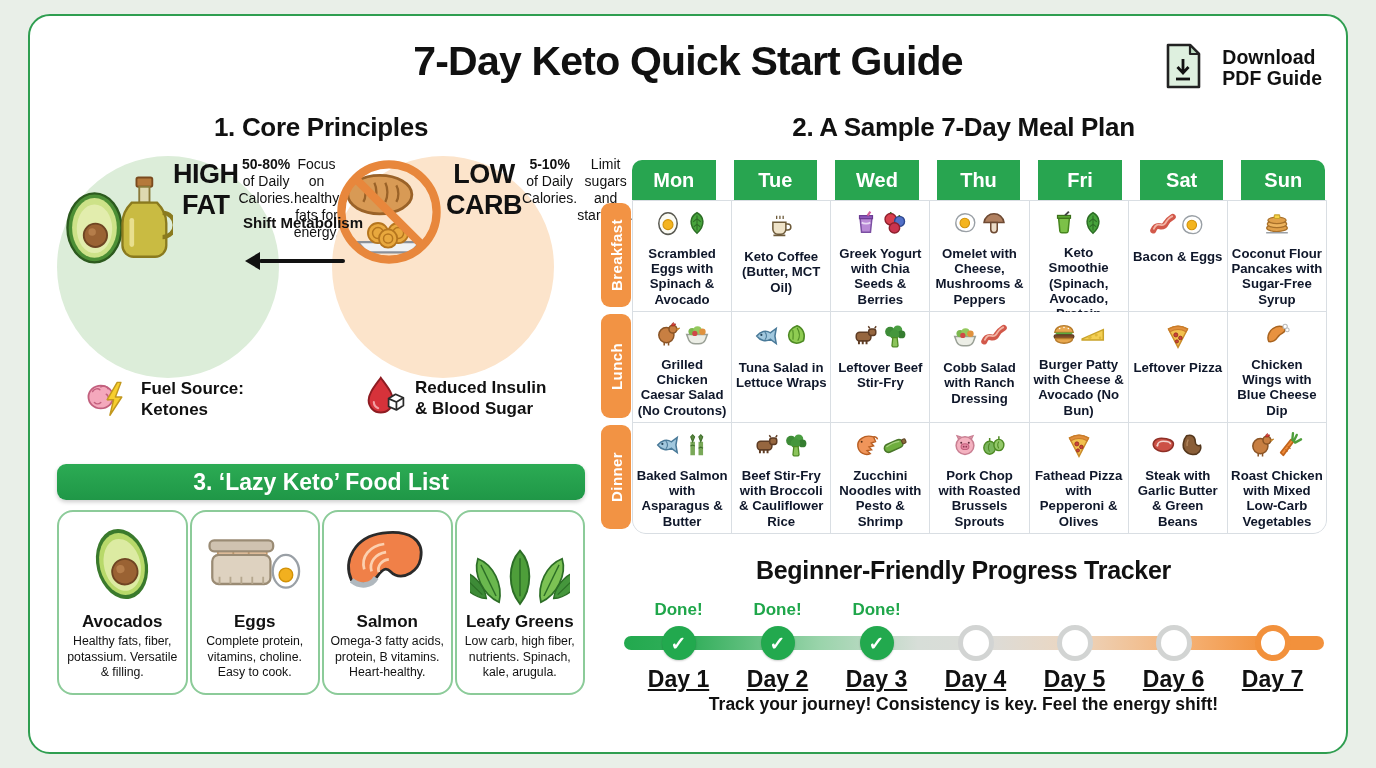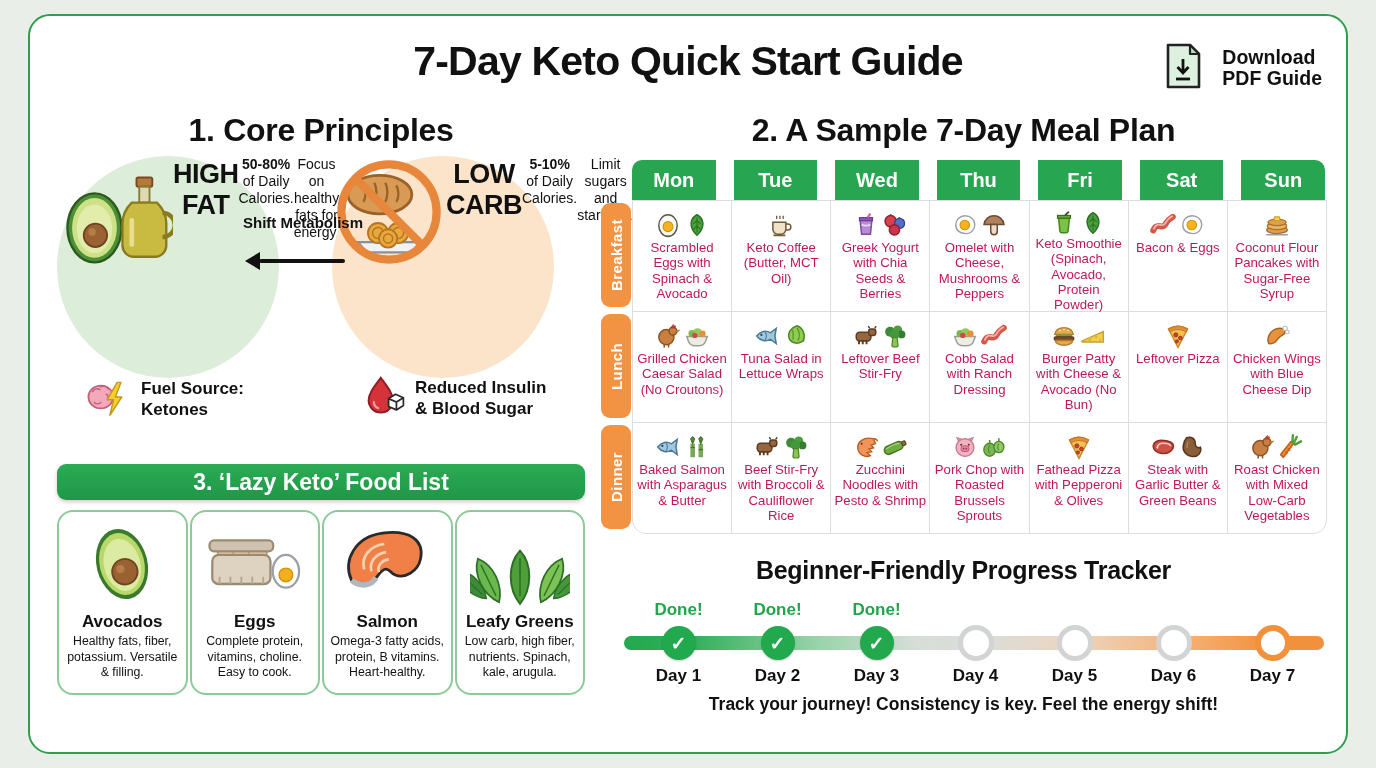--- a/index.html
+++ b/index.html
@@ -10,21 +10,21 @@
   .card{
     position:absolute;left:28px;top:14px;width:1316px;height:736px;
     background:#fff;border:2.5px solid #2f9e50;border-radius:22px;
   }
   
   .page-title{position:absolute;left:0;right:0;top:22px;margin:0;text-align:center;
     font-size:41px;font-weight:800;letter-spacing:-0.8px;}
   .download{position:absolute;right:24px;top:26px;display:flex;align-items:center;gap:19px;cursor:pointer;}
   .download .lbl{font-size:19.5px;font-weight:800;line-height:1.08;}
   
-  .sec-heading{position:absolute;margin:0;font-size:32px;font-weight:800;text-align:center;letter-spacing:-0.3px;}
+  .sec-heading{position:absolute;margin:0;font-size:26px;font-weight:800;text-align:center;letter-spacing:-0.3px;}
   #sec1-h{left:27px;top:96px;width:528px;}
   #sec2-h{left:572px;top:96px;width:723px;}
   #tracker-h{left:572px;top:540px;width:723px;font-size:25px;}
   
   .circle{position:absolute;width:222px;height:222px;border-radius:50%;top:140px;
     display:flex;flex-direction:row;align-items:flex-start;text-align:center;}
   #circle-fat{left:27px;background:#dcedd9;}
   #circle-carb{left:302px;background:#fce4cb;}
   .circle .illus{height:102px;margin-top:9px;display:flex;align-items:flex-end;justify-content:center;}
   #circle-carb .illus{margin-top:-2px;height:112px;}
@@ -62,34 +62,34 @@
     display:flex;align-items:center;justify-content:center;}
   .row-tab span{writing-mode:vertical-rl;transform:rotate(180deg);color:#fff;font-weight:800;
     font-size:15px;letter-spacing:0.4px;}
   .meal-grid{position:absolute;left:602px;top:184px;width:693px;display:grid;
     grid-template-columns:repeat(7,1fr);grid-auto-rows:110px;gap:1px;background:#d9dee3;
     border:1px solid #d9dee3;border-radius:0 0 14px 14px;overflow:hidden;}
   .meal-cell{background:#fff;display:flex;flex-direction:column;align-items:center;
     padding:9px 3px 4px;text-align:center;}
   .meal-icons{display:flex;gap:3px;height:30px;align-items:center;}
   .mi svg{display:block;}
-  .meal-text{font-size:13.2px;font-weight:400;line-height:1.16;margin-top:0;color:#be185d;}
+  .meal-text{font-size:13.2px;font-weight:700;line-height:1.16;margin-top:9px;color:#0f172a;}
   
   .track-bar{position:absolute;left:594px;top:620px;width:700px;height:14px;border-radius:8px;
     background:linear-gradient(90deg,#22a94e 0%,#34af5c 10%,#9ad4ab 28%,#d7ded8 42%,#dcdcd8 52%,#ecd6c0 64%,#f5b276 80%,#f2913c 92%,#f2913c 100%);}
   .tracker-days{position:absolute;left:599px;top:584px;width:693px;display:flex;}
   .t-day{flex:1;display:flex;flex-direction:column;align-items:center;}
   .t-done{height:24px;font-size:17px;font-weight:800;color:#1fa64a;}
   .t-circle-wrap{height:34px;margin-top:2px;display:flex;align-items:center;justify-content:center;}
   .c-done{width:34px;height:34px;border-radius:50%;background:#22a94e;color:#fff;
     display:flex;align-items:center;justify-content:center;font-size:19px;font-weight:800;
     box-shadow:0 1px 2px rgba(0,0,0,.2);}
   .c-up{width:26px;height:26px;border-radius:50%;background:#fff;border:5px solid #d2d4d3;box-sizing:content-box;}
   .c-cur{width:24px;height:24px;border-radius:50%;background:#fff;border:6px solid #f2913c;box-sizing:content-box;}
-  .t-label{margin-top:6px;font-size:17px;font-weight:700;}
+  .t-label{margin-top:6px;font-size:23px;font-weight:700;text-decoration:underline;}
   .tracker-footer{position:absolute;left:572px;top:678px;width:723px;text-align:center;
     font-size:17.5px;font-weight:600;}
 </style>
 </head>
 <body>
 
 <div class="card">
 
   <h1 class="page-title">7-Day Keto Quick Start Guide</h1>
 

